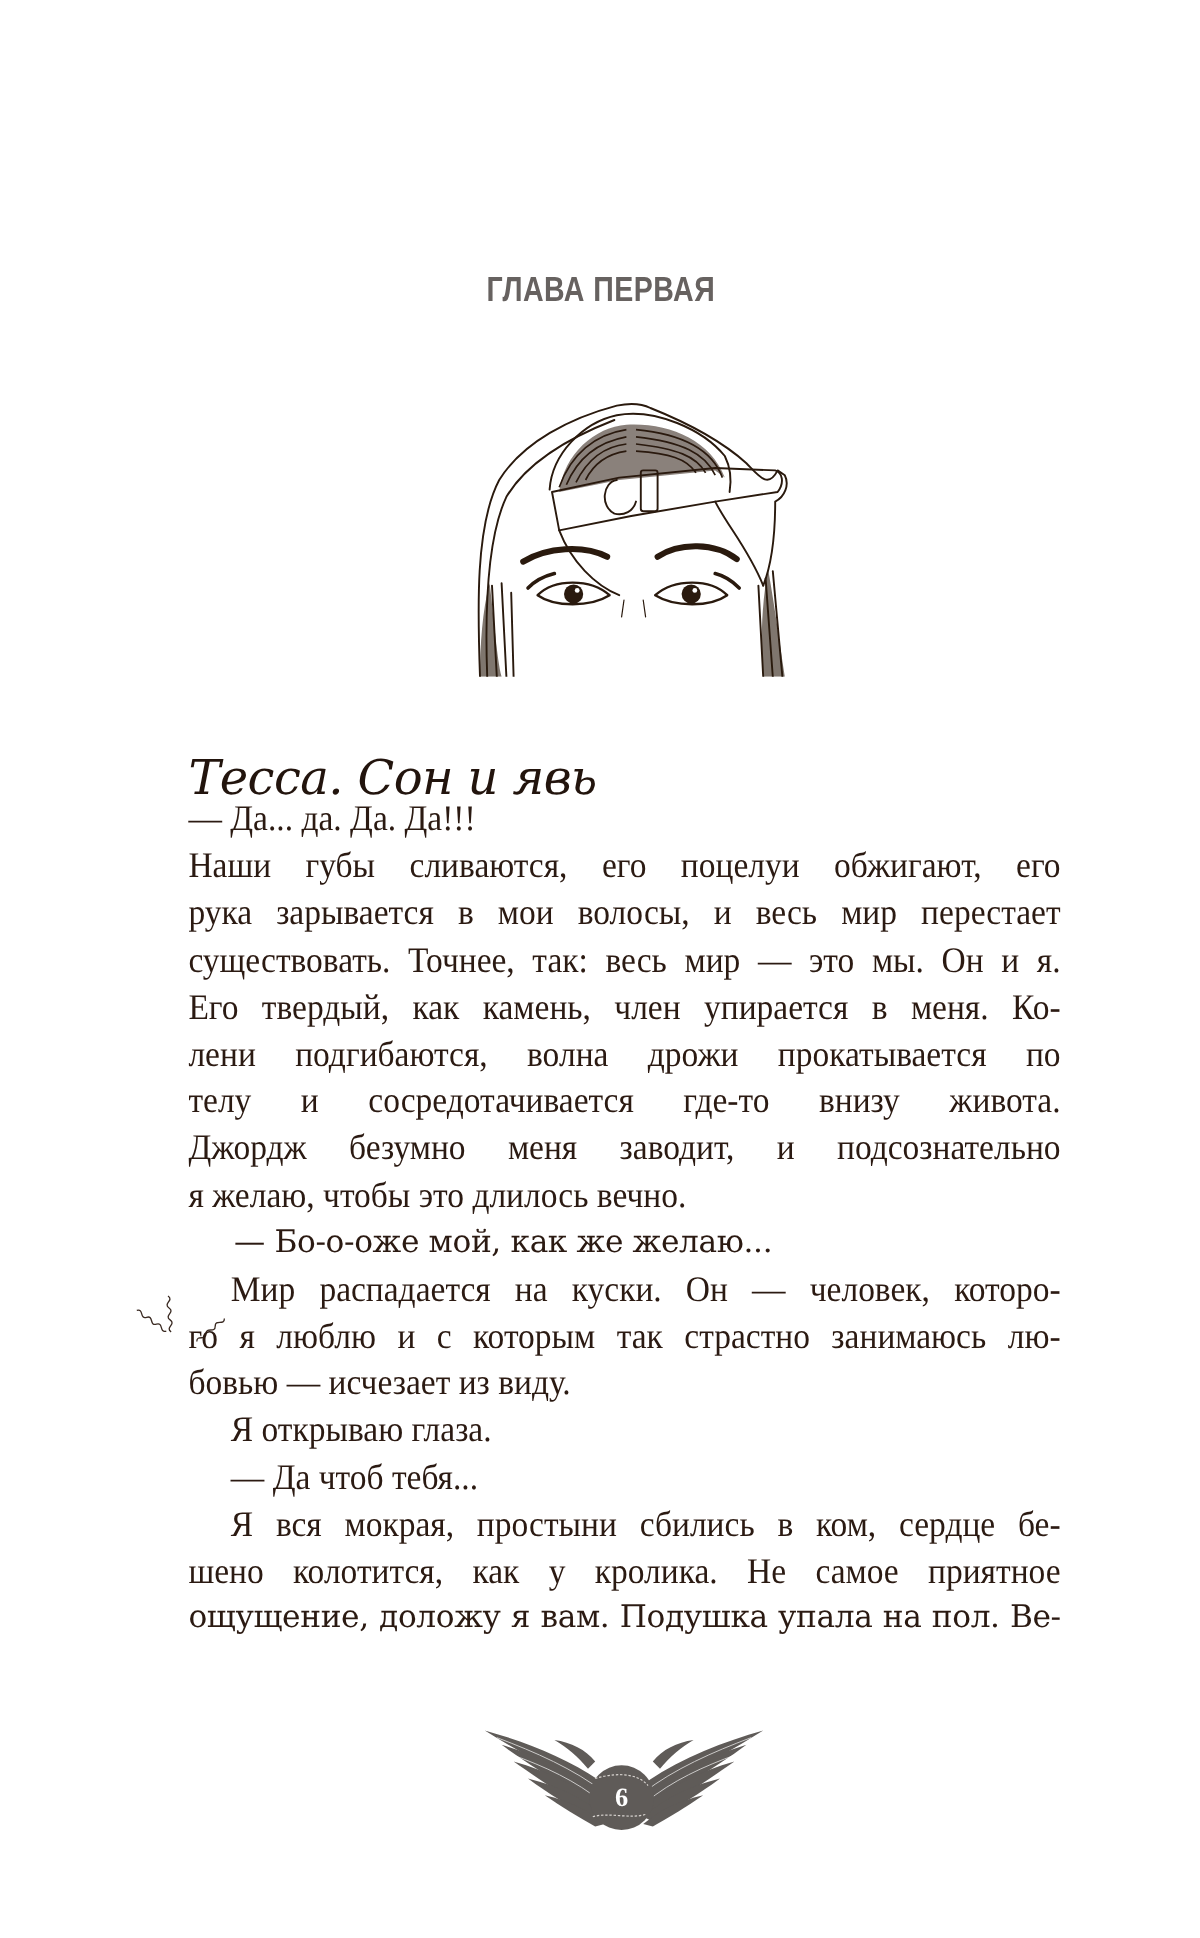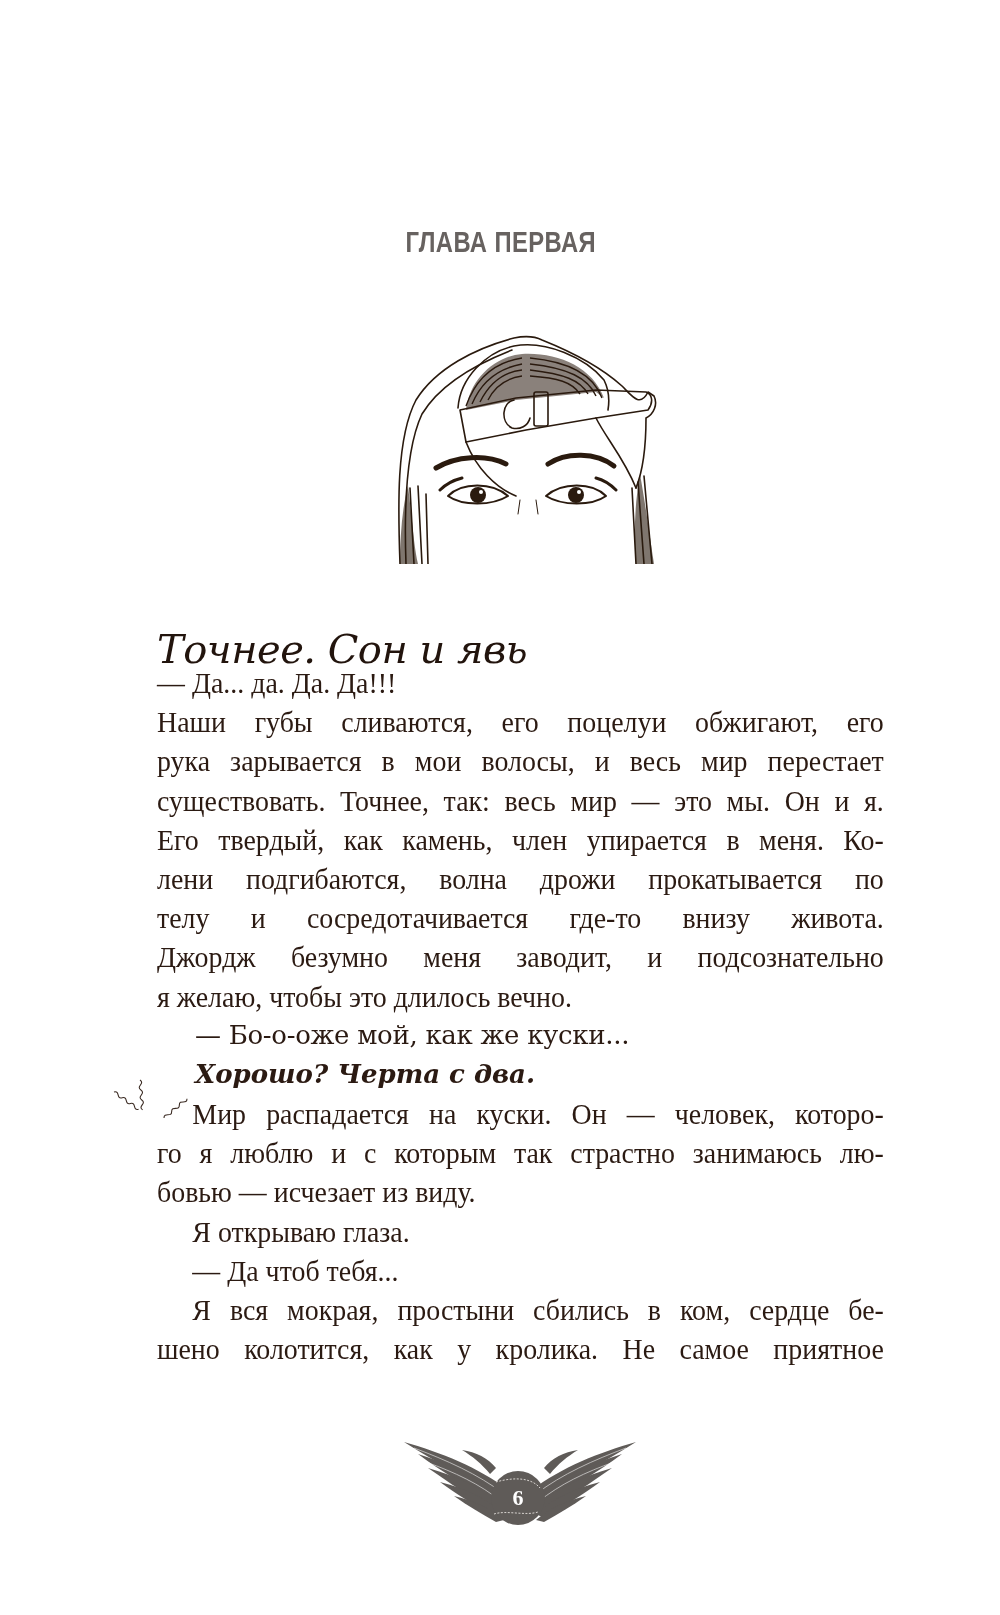--- a/index.html
+++ b/index.html
@@ -160,21 +160,21 @@
 
   <circle cx="82" cy="177" r="8" fill="#2a1a0e"></circle>
   <circle cx="180" cy="177" r="8" fill="#2a1a0e"></circle>
   <circle cx="85" cy="174" r="2" fill="#ffffff"></circle>
   <circle cx="183" cy="174" r="2" fill="#ffffff"></circle>
 
   <path d="M12 168 C16 200 18 230 22 246 L4 246 C4 220 6 190 12 168 Z" fill="#2a1a0e" opacity="0.6"></path>
   <path d="M244 156 C250 190 254 220 258 246 L240 246 C238 220 238 190 244 156 Z" fill="#2a1a0e" opacity="0.6"></path>
 </svg>
 
-<div class="section-title">Точнее. Сон и явь</div>
+<div class="section-title">Тесса. Сон и явь</div>
 
 <svg class="coils" viewBox="0 0 80 48" xmlns="http://www.w3.org/2000/svg">
   <g fill="none" stroke="#3a2a22" stroke-width="1.1">
     <g transform="translate(4,14) rotate(35)">
       <path d="M0 0 c4 -5 6 5 10 0 c4 -5 6 5 10 0 c4 -5 6 5 10 0"></path>
     </g>
     <g transform="translate(30,2) rotate(85)">
       <path d="M0 0 c4 -5 6 5 10 0 c4 -5 6 5 10 0 c4 -5 6 5 10 0"></path>
     </g>
     <g transform="translate(54,40) rotate(-40)">
@@ -186,29 +186,29 @@
 <div class="text-body">
   <div class="line condensed last">— Да... да. Да. Да!!!</div>
   <div class="line condensed">Наши губы сливаются, его поцелуи обжигают, его</div>
   <div class="line condensed">рука зарывается в мои волосы, и весь мир перестает</div>
   <div class="line condensed">существовать. Точнее, так: весь мир — это мы. Он и я.</div>
   <div class="line condensed">Его твердый, как камень, член упирается в меня. Ко-</div>
   <div class="line condensed">лени подгибаются, волна дрожи прокатывается по</div>
   <div class="line condensed">телу и сосредотачивается где-то внизу живота.</div>
   <div class="line condensed">Джордж безумно меня заводит, и подсознательно</div>
   <div class="line condensed last">я желаю, чтобы это длилось вечно.</div>
-  <div class="line wide last indent">— Бо-о-оже мой, как же куски...</div>
-  <div class="line bold-italic">Хорошо? Черта с два.</div>
+  <div class="line wide last indent">— Бо-о-оже мой, как же желаю...</div>
   <div class="line condensed indent">Мир распадается на куски. Он — человек, которо-</div>
   <div class="line condensed">го я люблю и с которым так страстно занимаюсь лю-</div>
   <div class="line condensed last">бовью — исчезает из виду.</div>
   <div class="line condensed last indent">Я открываю глаза.</div>
   <div class="line condensed last indent">— Да чтоб тебя...</div>
   <div class="line condensed indent">Я вся мокрая, простыни сбились в ком, сердце бе-</div>
   <div class="line condensed">шено колотится, как у кролика. Не самое приятное</div>
+  <div class="line wide">ощущение, доложу я вам. Подушка упала на пол. Ве-</div>
 </div>
 
 <svg class="page-ornament" viewBox="0 0 240 90" xmlns="http://www.w3.org/2000/svg">
   <g fill="#5f5b58">
 
     <path d="M4 4 C40 14 80 30 108 52 L100 60 C70 42 36 24 4 4 Z"></path>
     <path d="M18 16 C50 26 80 40 104 60 L96 66 C70 50 42 34 18 16 Z"></path>
     <path d="M28 30 C56 38 82 50 104 68 L96 74 C72 60 48 44 28 30 Z"></path>
     <path d="M40 44 C64 50 86 60 104 76 L96 80 C76 68 56 56 40 44 Z"></path>
     <path d="M54 58 C72 62 90 70 104 82 L96 84 C82 76 68 68 54 58 Z"></path>

